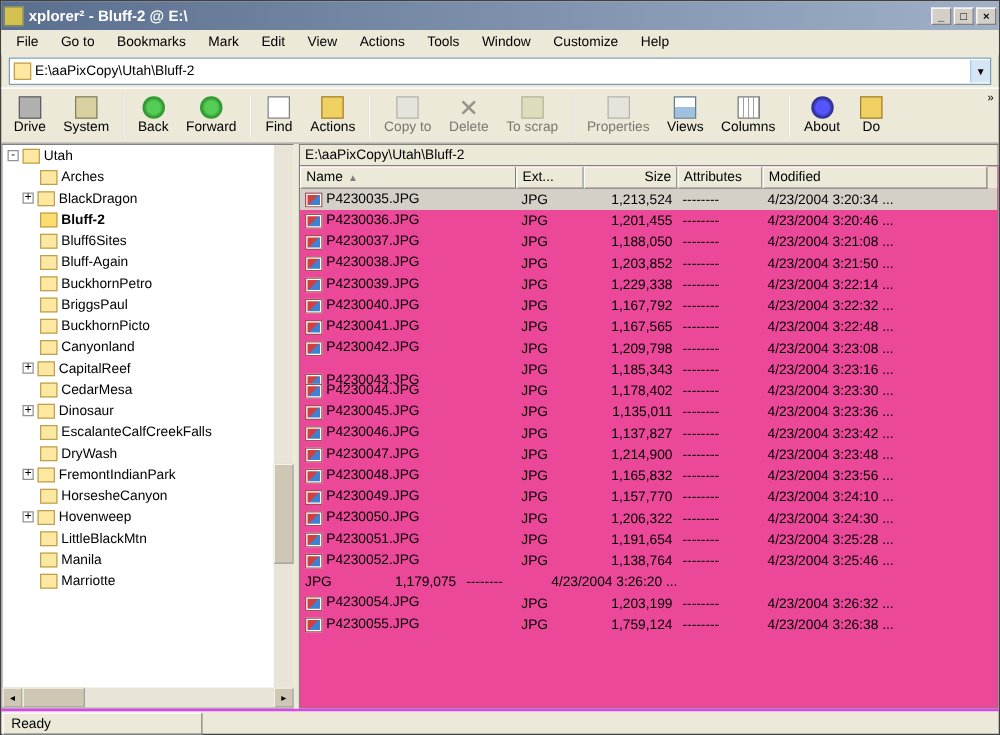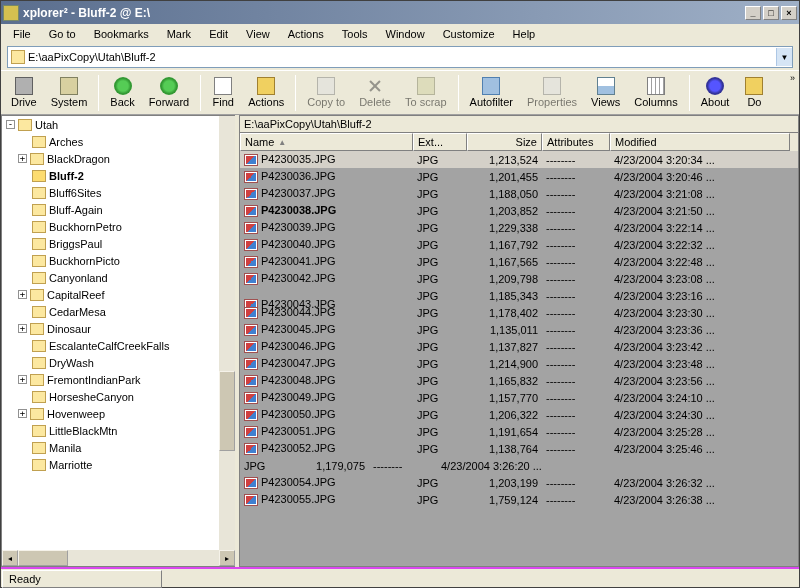--- a/index.html
+++ b/index.html
@@ -34,21 +34,21 @@
 .treenode { display: flex; align-items: center; height: 17px; padding-left: 4px; white-space: nowrap; }
 .treenode .exp { width: 9px; height: 9px; border: 1px solid #919191; display: flex; align-items: center; justify-content: center; font-size: 9px; line-height: 1; margin-right: 3px; background: #fff; color: #000; font-family: monospace; }
 .treenode .noexp { width: 14px; }
 .treenode .ficon { width: 14px; height: 12px; margin-right: 3px; border: 1px solid #c0a050; background: #fce8a0; }
 .treenode .ficon.open { background: #fddc70; }
 .treenode.selected { font-weight: bold; }
 .treenode.child { padding-left: 16px; }
 .splitter { width: 4px; background: #ece9d8; cursor: ew-resize; }
 .filepanel { flex: 1; display: flex; flex-direction: column; overflow: hidden; }
 .pathbar { height: 17px; background: #ece9d8; padding-left: 4px; display: flex; align-items: center; border: 1px solid #808080; border-bottom: none; }
-.listview { flex: 1; background: #a3a3a3; border: 1px solid #808080; display: flex; flex-direction: column; overflow: hidden; }
+.listview { flex: 1; background: #ec4899; border: 1px solid #808080; display: flex; flex-direction: column; overflow: hidden; }
 .listheader { height: 18px; display: flex; background: #ece9d8; }
 .listheader .col { border: 1px solid #fff; border-right-color: #808080; border-bottom-color: #808080; padding: 1px 4px; display: flex; align-items: center; }
 .listheader .col.r { justify-content: flex-end; }
 .listheader .sortarr { margin-left: 4px; font-size: 8px; color: #808080; }
 .listbody { flex: 1; overflow: hidden; }
 .row { display: flex; height: 17px; align-items: center; }
 .row.sel { background: #d4d0c8; }
 .row .cell { padding: 0 4px; overflow: hidden; white-space: nowrap; }
 .row .cell.r { text-align: right; }
 .row .imgicon { width: 14px; height: 12px; margin-right: 3px; border: 1px solid #a05050; background: #fff; position: relative; display: inline-block; vertical-align: middle; }
@@ -144,24 +144,20 @@
       </div>
       <div class="tb disabled">
         <div class="ticon ic-del"></div>
         <span>Delete</span>
       </div>
       <div class="tb disabled">
         <div class="ticon ic-scrap"></div>
         <span>To scrap</span>
       </div>
       <div class="sep"></div>
-      <div class="tb">
-        <div class="ticon ic-filter"></div>
-        <span>Autofilter</span>
-      </div>
       <div class="tb disabled">
         <div class="ticon ic-prop"></div>
         <span>Properties</span>
       </div>
       <div class="tb">
         <div class="ticon ic-views"></div>
         <span>Views</span>
       </div>
       <div class="tb">
         <div class="ticon ic-cols"></div>
@@ -325,21 +321,21 @@
               <div class="cell" style="width: 180px;">4/23/2004 3:20:46 ...</div>
             </div>
             <div class="row">
               <div class="cell" style="width: 173px;"><span class="imgicon"></span>P4230037.JPG</div>
               <div class="cell" style="width: 54px;">JPG</div>
               <div class="cell r" style="width: 75px;">1,188,050</div>
               <div class="cell" style="width: 68px;">--------</div>
               <div class="cell" style="width: 180px;">4/23/2004 3:21:08 ...</div>
             </div>
             <div class="row">
-              <div class="cell" style="width: 173px; font-weight: bold;"><span class="imgicon"></span>P4230038.JPG</div>
+              <div class="cell" style="width: 173px;"><span class="imgicon"></span>P4230038.JPG</div>
               <div class="cell" style="width: 54px;">JPG</div>
               <div class="cell r" style="width: 75px;">1,203,852</div>
               <div class="cell" style="width: 68px;">--------</div>
               <div class="cell" style="width: 180px;">4/23/2004 3:21:50 ...</div>
             </div>
             <div class="row">
               <div class="cell" style="width: 173px;"><span class="imgicon"></span>P4230039.JPG</div>
               <div class="cell" style="width: 54px;">JPG</div>
               <div class="cell r" style="width: 75px;">1,229,338</div>
               <div class="cell" style="width: 68px;">--------</div>

